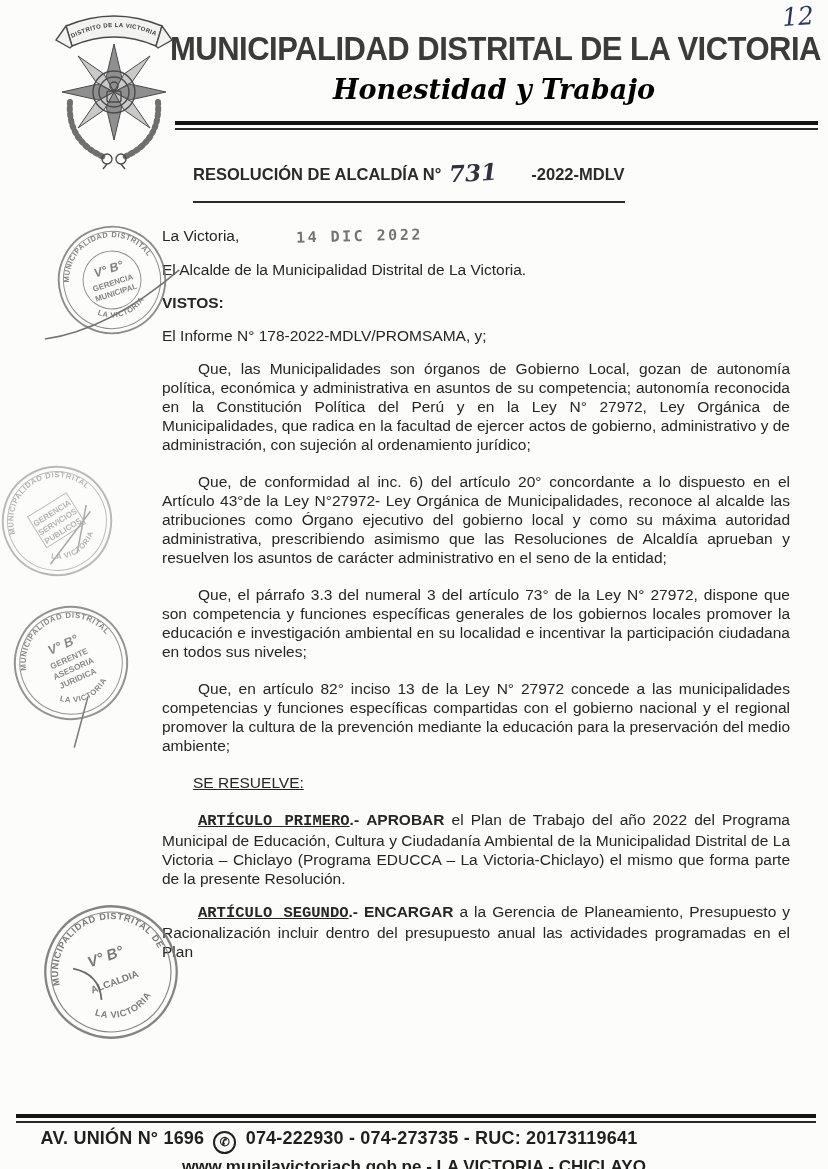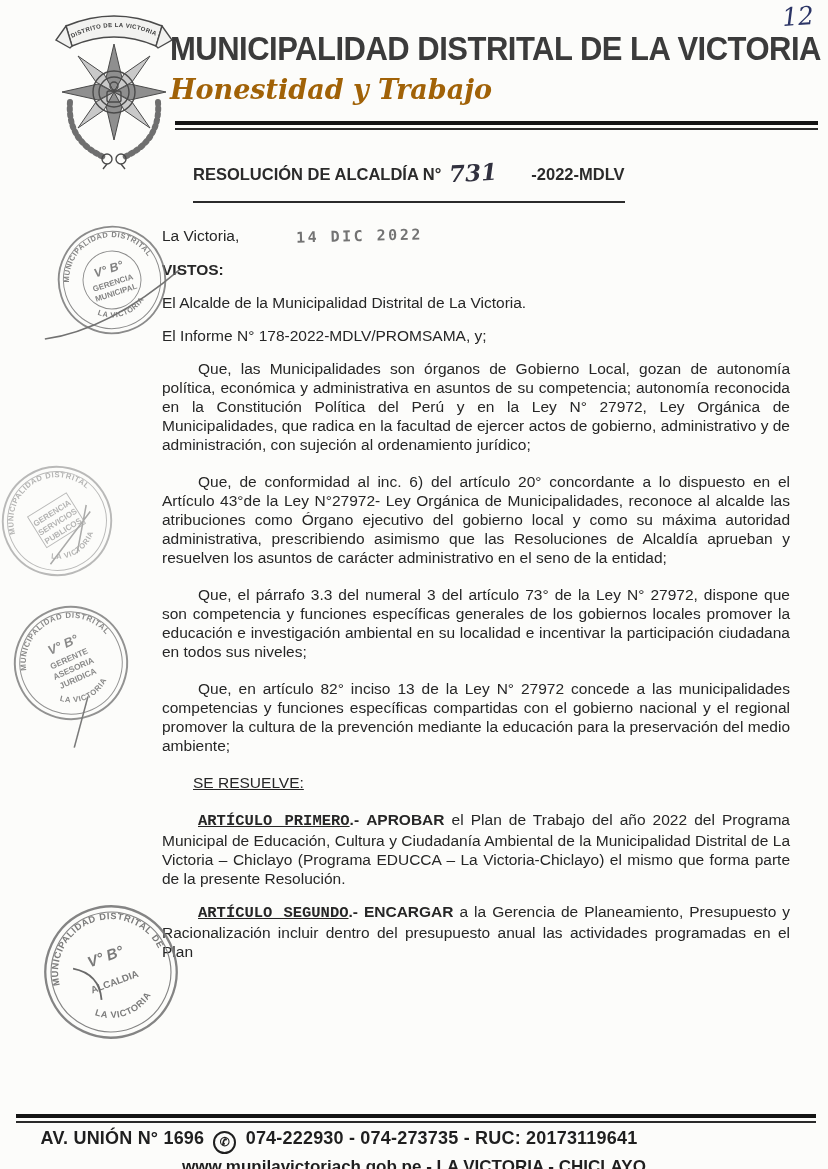--- a/index.html
+++ b/index.html
@@ -3,28 +3,28 @@
 <meta charset="utf-8">
 <style>
   html,body{margin:0;padding:0;background:#e8e8e8;}
   .page{
     position:relative; width:828px; height:1169px; margin:0 auto;
     background:#fcfcfa; overflow:hidden;
     font-family:"Liberation Sans", sans-serif; color:#262626;
   }
   
   .logo{position:absolute; left:53px; top:6px; width:122px; height:164px;}
-  .head-text{position:absolute; left:170px; top:32px; width:648px; text-align:left;}
+  .head-text{position:absolute; left:170px; top:32px; width:648px; text-align:center;}
   .head-title{
     font-size:31px; font-weight:bold; letter-spacing:-0.5px; color:#3b3b3b;
     transform:scaleY(1.05); white-space:nowrap;
   }
   .head-motto{
     margin-top:6px; font-family:"DejaVu Serif", serif; font-style:italic; font-weight:600;
-    font-size:27px; color:#a16207;
+    font-size:27px; color:#000000;
   }
   .rule-top{position:absolute; left:175px; top:121px; width:643px;}
   .rule-bot{position:absolute; left:16px; top:1114px; width:800px;}
   .dbl-rule .r1{border-top:4px solid #141414;}
   .dbl-rule .r2{border-top:2px solid #2a2a2a; margin-top:3px;}
   .pg-num{
     position:absolute; right:14px; top:2px; font-family:"DejaVu Serif", serif;
     font-style:italic; font-size:25px; color:#2c3566; transform:rotate(-4deg);
   }
   
@@ -153,22 +153,22 @@
     <span>RESOLUCIÓN DE ALCALDÍA N°</span>
     <span class="res-number">731</span>
     <span class="res-suffix">-2022-MDLV</span>
   </div>
 
   <div class="body">
     <p class="line">
       <span>La Victoria,</span>
       <span class="date-stamp">14 DIC 2022</span>
     </p>
+    <p class="line">El Alcalde de la Municipalidad Distrital de La Victoria.</p>
     <p class="line bold">VISTOS:</p>
-    <p class="line">El Alcalde de la Municipalidad Distrital de La Victoria.</p>
     <p class="line">El Informe N° 178-2022-MDLV/PROMSAMA, y;</p>
 
     <p class="para indent">Que, las Municipalidades son órganos de Gobierno Local, gozan de autonomía política, económica y administrativa en asuntos de su competencia; autonomía reconocida en la Constitución Política del Perú y en la Ley N° 27972, Ley Orgánica de Municipalidades, que radica en la facultad de ejercer actos de gobierno, administrativo y de administración, con sujeción al ordenamiento jurídico;</p>
     <p class="para indent">Que, de conformidad al inc. 6) del artículo 20° concordante a lo dispuesto en el Artículo 43°de la Ley N°27972- Ley Orgánica de Municipalidades, reconoce al alcalde las atribuciones como Órgano ejecutivo del gobierno local y como su máxima autoridad administrativa, prescribiendo asimismo que las Resoluciones de Alcaldía aprueban y resuelven los asuntos de carácter administrativo en el seno de la entidad;</p>
     <p class="para indent">Que, el párrafo 3.3 del numeral 3 del artículo 73° de la Ley N° 27972, dispone que son competencia y funciones específicas generales de los gobiernos locales promover la educación e investigación ambiental en su localidad e incentivar la participación ciudadana en todos sus niveles;</p>
     <p class="para indent">Que, en artículo 82° inciso 13 de la Ley N° 27972 concede a las municipalidades competencias y funciones específicas compartidas con el gobierno nacional y el regional promover la cultura de la prevención mediante la educación para la preservación del medio ambiente;</p>
 
     <span class="se-resuelve">SE RESUELVE:</span>
 
     <p class="para indent article">

